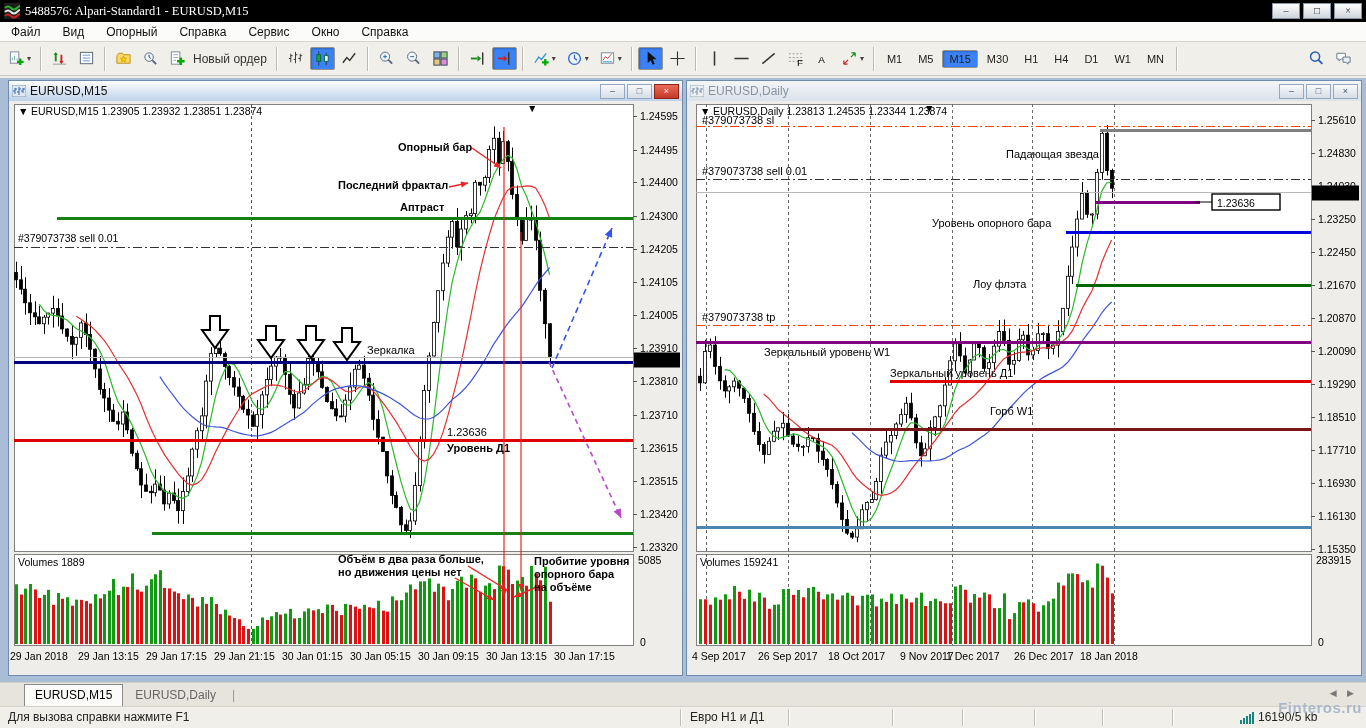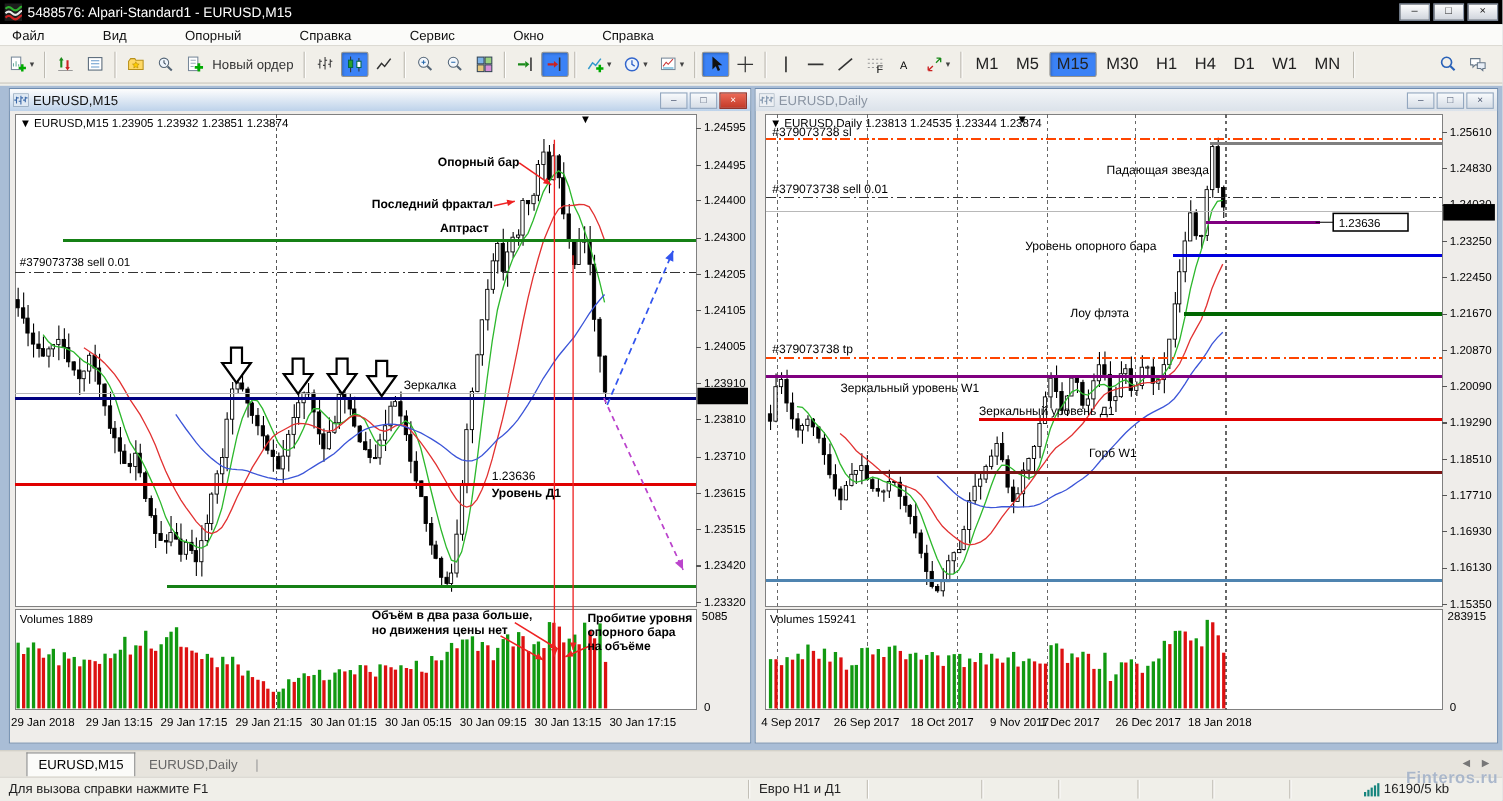--- a/index.html
+++ b/index.html
@@ -1,37 +1,37 @@
 <!DOCTYPE html>
 <html><head>
 <meta charset="utf-8">
 <style>
   * { box-sizing: border-box; margin: 0; padding: 0; }
   html,body { width:1366px; height:728px; overflow:hidden; }
   body { font-family:"Liberation Sans", sans-serif; font-size:12px; background:#f0efe9; }
   .app { position:relative; width:1366px; height:728px; background:#f0efe9; }
 
   
-  .titlebar { position:absolute; left:0; top:0; width:1366px; height:22px; background:#000; color:#fff; display:flex; align-items:center; padding:0 4px; }
+  .titlebar { position:absolute; left:0; top:0; width:1366px; height:22px; background:#000; color:#fff; display:flex; align-items:center; padding:0 4px;font-family:Liberation Serif, serif; }
   .titlebar .appicon { width:16px; height:16px; margin-right:5px; }
   .titlebar .tb-title { flex:1; font-size:12.5px; }
   .winbtn { width:28px; height:16px; margin-left:3px; background:linear-gradient(#fefefe,#cfd4dc); border:1px solid #8894a6; color:#222; font-size:10px; line-height:13px; text-align:center; cursor:pointer; }
 
   
-  .menubar { position:absolute; left:0; top:22px; width:1366px; height:20px; background:#fbfbf9; border-bottom:1px solid #d9d6cf; display:flex; align-items:center;gap:31px; }
+  .menubar { position:absolute; left:0; top:22px; width:1366px; height:20px; background:#fbfbf9; border-bottom:1px solid #d9d6cf; display:flex; align-items:center; }
   .menu-item { padding:2px 11px; color:#111; cursor:pointer; }
 
   
   .toolbar { position:absolute; left:0; top:42px; width:1366px; height:34px; background:#f1efe9; border-bottom:1px solid #c9c6bd; display:flex; align-items:center; padding:0 3px; }
   .tgroup { display:flex; align-items:center; }
   .tsep { width:0; height:24px; border-left:1px solid #bdbab1; border-right:1px solid #ffffff; margin:0 4px; }
   .tbtn { display:inline-flex; align-items:center; padding:2px 3px; margin:0 1px; border:1px solid transparent; border-radius:2px; cursor:pointer; color:#333; }
   .tbtn.pressed { border-color:#96948c; background:#3b82f6; box-shadow:inset 1px 1px 2px rgba(0,0,0,.22); }
   .tbtn .dd { font-size:8px; color:#444; margin-left:2px; }
-  .tbtn.tf { font-size:15px; padding:2px 6px; color:#222;align-items:center; }
+  .tbtn.tf { font-size:11px; padding:2px 6px; color:#222;align-items:center; }
   .tbtn .lbl { margin-left:7px; font-size:12px; }
   .tright { margin-left:auto; display:flex; align-items:center; margin-right:6px; }
 
   
   .mdi { position:absolute; left:0; top:78px; width:1366px; height:604px; background:#a9bdd6; }
   .chartwin { position:absolute; top:2px; height:596px; background:#ece9e4; border:1px solid #6e8cb0; }
   .chartwin .wtitle { height:20px; display:flex; align-items:center; padding:0 3px; font-size:12px; }
   .chartwin.active .wtitle { background:linear-gradient(#fdfdfd,#bdd2ea); color:#111; }
   .chartwin.inactive .wtitle { background:linear-gradient(#f3f5f8,#dbe2ea); color:#8a94a2; }
   .wicon { width:14px; height:12px; margin-right:4px; }

